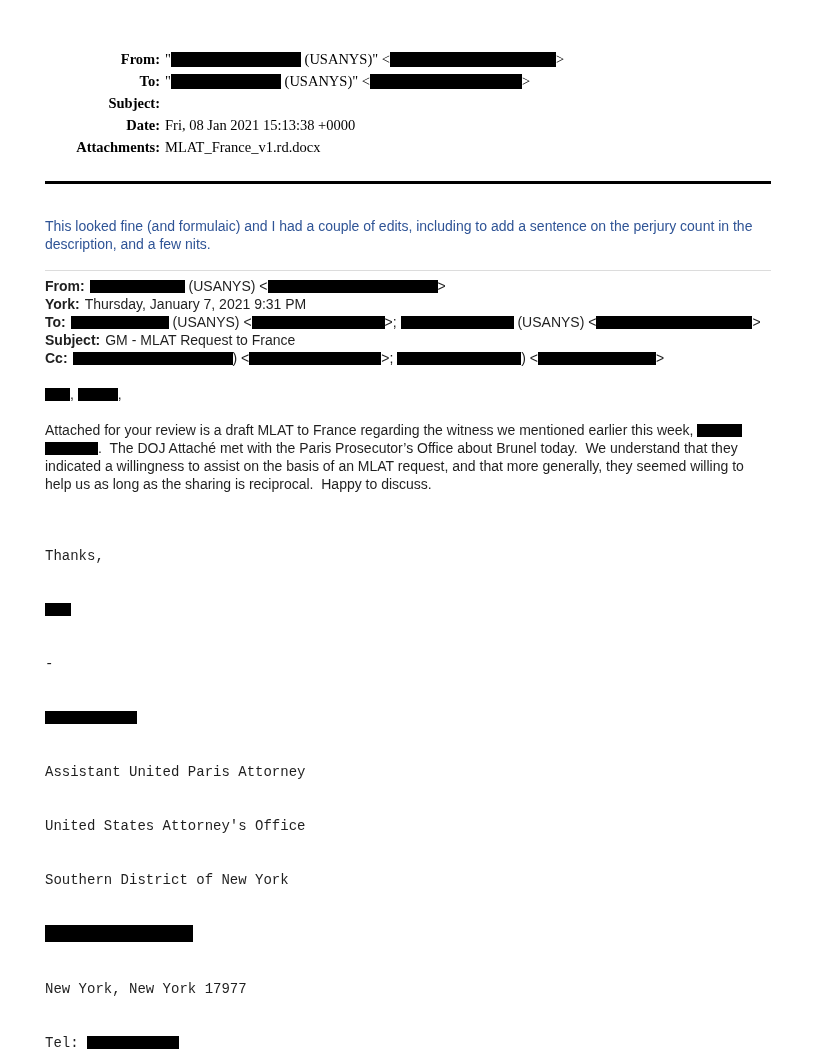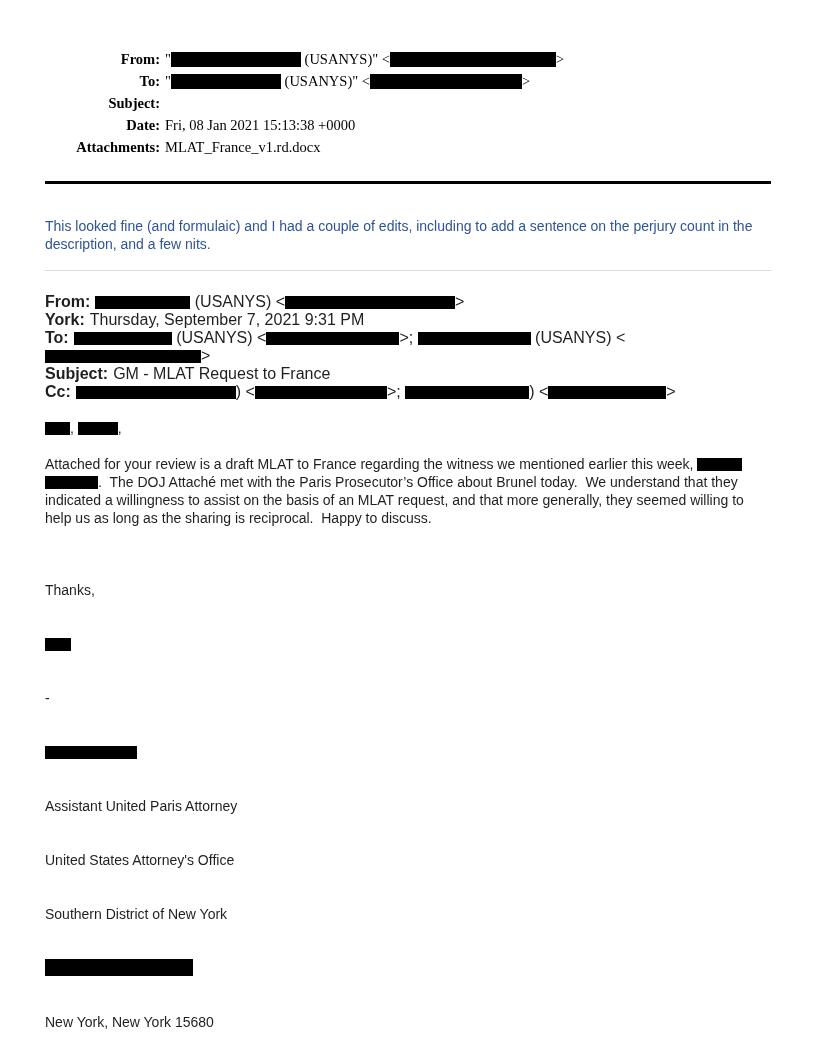--- a/index.html
+++ b/index.html
@@ -34,30 +34,30 @@
 
   .comment-para {
     margin-top: 33px;
     font-size: 14px; line-height: 18px;
     white-space: pre-wrap;
   }
 
   .rule-thin { border: 0; border-top: 1px solid #dcdcdc; margin: 17px 0 0 0; }
 
   
-  .fwd-header { margin-top: 22px; font-size: 16px; line-height: 18px; }
+  .fwd-header { margin-top: 6px; font-size: 14px; line-height: 18px; }
   .fwd-row { white-space: pre-wrap; }
   .flabel { font-weight: bold; margin-right: 5px; }
 
   
   .email-body { font-size: 14px; line-height: 18px; }
   .greeting { margin-top: 18px; white-space: pre-wrap; }
   .para { margin-top: 18px; white-space: pre-wrap; }
   .sig-block { margin-top: 18px; white-space: pre-wrap; }
-  .sig-line { min-height: 18px; }
+  .sig-line { min-height: 18px; font-family: Liberation Mono, monospace; }
 </style>
 </head>
 <body>
 
 <div class="page">
 
   <div class="mail-header">
     <div class="hrow">
       <span class="hlabel">From:</span>
       <span class="hvalue"><span>"</span><span class="redact serif" style="width:130px"></span><span> (USANYS)" &lt;</span><span class="redact serif" style="width:166px"></span><span>&gt;</span></span>
@@ -80,39 +80,39 @@
   </div>
 
   <div class="rule-thick"></div>
 
   <div class="comment-para" style="color:#2F5496">This looked fine (and formulaic) and I had a couple of edits, including to add a sentence on the perjury count in the description, and a few nits.</div>
 
   <hr class="rule-thin">
 
   <div class="fwd-header">
     <div class="fwd-row"><span class="flabel">From:</span><span class="redact" style="width:95px"></span><span> (USANYS) &lt;</span><span class="redact" style="width:170px"></span><span>&gt;</span></div>
-    <div class="fwd-row"><span class="flabel">York:</span><span>Thursday, September 7, 2021 9:31 PM</span></div>
+    <div class="fwd-row"><span class="flabel">York:</span><span>Thursday, January 7, 2021 9:31 PM</span></div>
     <div class="fwd-row"><span class="flabel">To:</span><span class="redact" style="width:98px"></span><span> (USANYS) &lt;</span><span class="redact" style="width:133px"></span><span>&gt;; </span><span class="redact" style="width:113px"></span><span> (USANYS) &lt;</span><span class="redact" style="width:156px"></span><span>&gt;</span></div>
     <div class="fwd-row"><span class="flabel">Subject:</span><span>GM - MLAT Request to France</span></div>
     <div class="fwd-row"><span class="flabel">Cc:</span><span class="redact" style="width:160px"></span><span>) &lt;</span><span class="redact" style="width:132px"></span><span>&gt;; </span><span class="redact" style="width:124px"></span><span>) &lt;</span><span class="redact" style="width:118px"></span><span>&gt;</span></div>
   </div>
 
   <div class="email-body">
 
     <div class="greeting"><span class="redact" style="width:25px"></span><span>, </span><span class="redact" style="width:40px"></span><span>,</span></div>
 
     <div class="para"><span>Attached for your review is a draft MLAT to France regarding the witness we mentioned earlier this week, </span><span class="redact" style="width:45px"></span><span> </span><span class="redact" style="width:53px"></span><span>.  The DOJ Attaché met with the Paris Prosecutor’s Office about Brunel today.  We understand that they indicated a willingness to assist on the basis of an MLAT request, and that more generally, they seemed willing to help us as long as the sharing is reciprocal.  Happy to discuss.</span></div>
 
     <div class="sig-block">
       <div class="sig-line">Thanks,</div>
       <div class="sig-line"><span class="redact" style="width:26px"></span></div>
       <div class="sig-line">-</div>
       <div class="sig-line"><span class="redact" style="width:92px"></span></div>
       <div class="sig-line">Assistant United Paris Attorney</div>
       <div class="sig-line">United States Attorney's Office</div>
       <div class="sig-line">Southern District of New York</div>
       <div class="sig-line"><span class="redact tall" style="width:148px"></span></div>
-      <div class="sig-line">New York, New York 15680</div>
+      <div class="sig-line">New York, New York 17977</div>
       <div class="sig-line"><span>Tel: </span><span class="redact" style="width:92px"></span></div>
     </div>
 
   </div>
 </div>
 
 </body></html>

